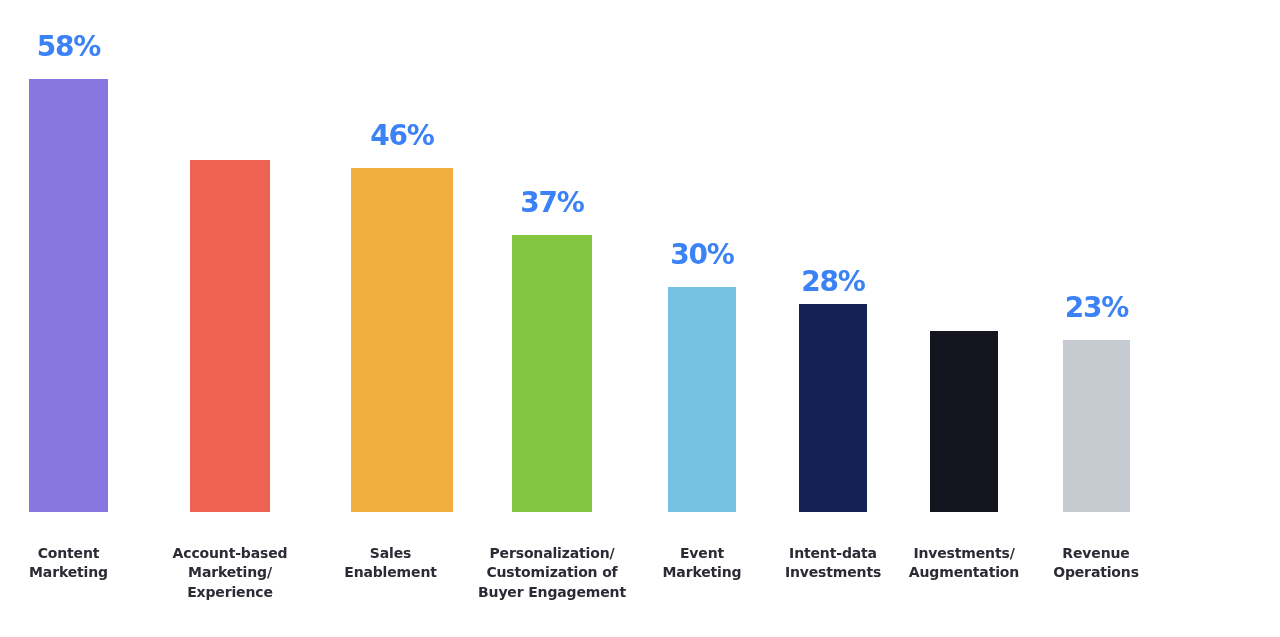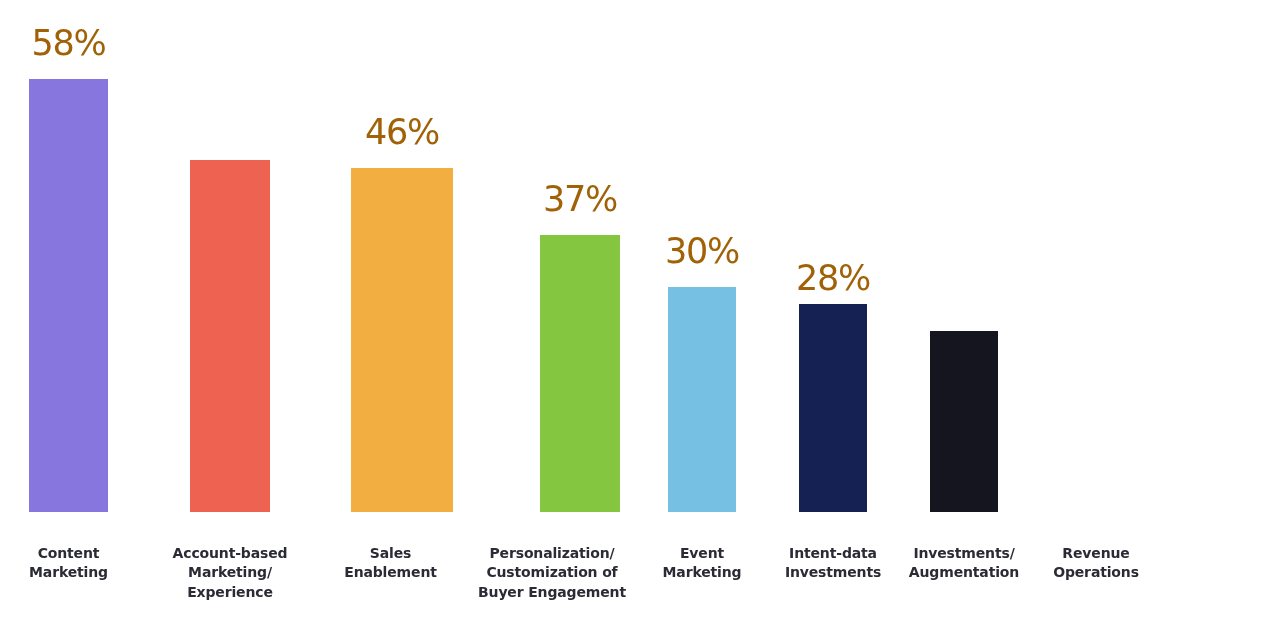--- a/index.html
+++ b/index.html
@@ -43,24 +43,24 @@
     left: 0;
     width: 100%;
     border: 0;
   }
 
   .bar-value {
     position: absolute;
     left: 50%;
     transform: translateX(-50%);
     white-space: nowrap;
-    color: #a16207;
+    color: #3b82f6;
     font-family: "DejaVu Sans", sans-serif;
-    font-weight: normal;
-    font-size: 35px;
+    font-weight: bold;
+    font-size: 28px;
     letter-spacing: -1.2px;
     line-height: 1;
   }
 
   
   .labels-area {
     position: absolute;
     left: 0;
     top: 512px;
     width: 1280px;
@@ -90,34 +90,38 @@
         <div class="bar" style="background: rgb(134, 118, 222); height: 433px;"></div>
         <div class="bar-value" style="bottom: 451px;">58%</div>
       </div>
       <div class="bar-group" style="left: 190px; width: 80px;">
         <div class="bar" style="background: rgb(238, 98, 81); height: 352px;"></div>
       </div>
       <div class="bar-group" style="left: 351px; width: 102px;">
         <div class="bar" style="background: rgb(242, 174, 65); height: 344px;"></div>
         <div class="bar-value" style="bottom: 362px;">46%</div>
       </div>
-      <div class="bar-group" style="left: 512px; width: 80px; margin-left: 28px;">
+      <div class="bar-group" style="left: 512px; width: 80px;">
         <div class="bar" style="background: rgb(133, 198, 65); height: 277px;"></div>
         <div class="bar-value" style="bottom: 295px;">37%</div>
       </div>
       <div class="bar-group" style="left: 668px; width: 68px;">
         <div class="bar" style="background: rgb(118, 193, 227); height: 225px;"></div>
         <div class="bar-value" style="bottom: 243px;">30%</div>
       </div>
       <div class="bar-group" style="left: 799px; width: 68px;">
         <div class="bar" style="background: rgb(21, 33, 83); height: 208px;"></div>
         <div class="bar-value" style="bottom: 216px;">28%</div>
       </div>
       <div class="bar-group" style="left: 930px; width: 68px;">
         <div class="bar" style="background: rgb(21, 21, 31); height: 181px;"></div>
+      </div>
+      <div class="bar-group" style="left: 1063px; width: 67px;">
+        <div class="bar" style="background: rgb(198, 203, 210); height: 172px;"></div>
+        <div class="bar-value" style="bottom: 190px;">23%</div>
       </div>
     </div>
 
   <div class="labels-area">
       <div class="cat-label" style="left: 0px; width: 137px;">
         <span class="lbl-line">Content</span>
         <span class="lbl-line">Marketing</span>
       </div>
       <div class="cat-label" style="left: 150px; width: 160px;">
         <span class="lbl-line">Account-based</span>

